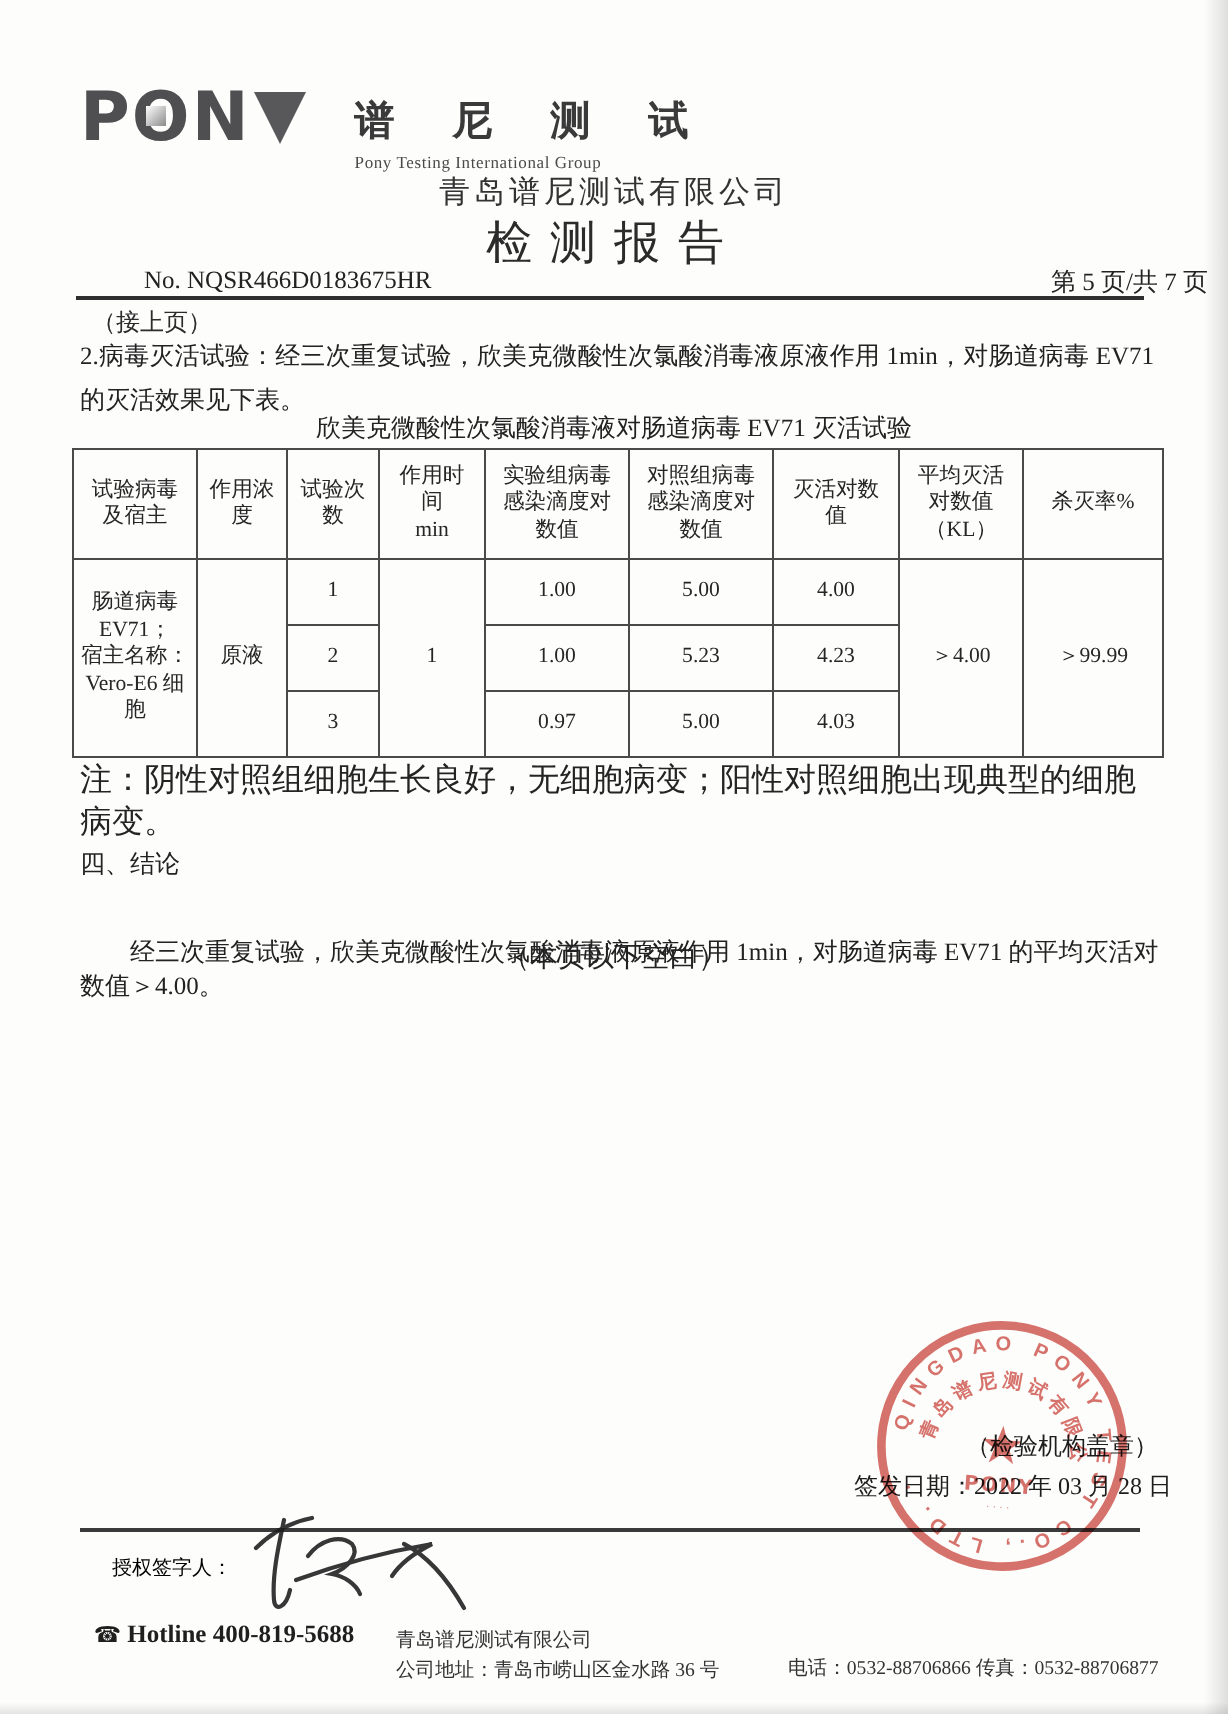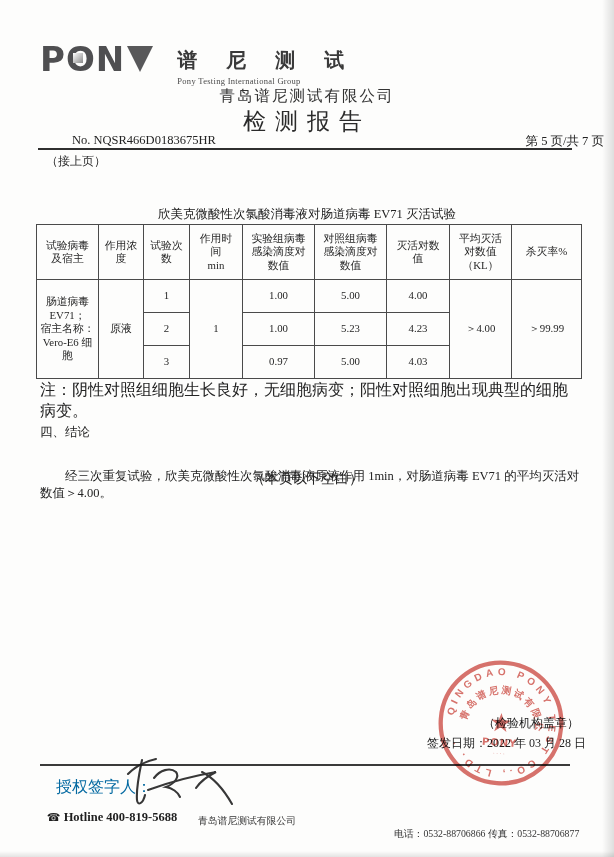--- a/index.html
+++ b/index.html
@@ -55,21 +55,21 @@
   .concl-h{left:40px;top:424px;font-size:12.5px;color:#222;}
   .concl-t{left:40px;top:468px;width:540px;text-indent:25px;font-size:12.5px;color:#222;}
   .blank-note{left:0;top:470px;width:100%;text-align:center;font-size:14px;color:#222;}
 
   
   .seal-caption{left:483px;top:715px;font-size:12px;color:#1d1d1d;z-index:1;}
   .issue-date{left:427px;top:735px;font-size:12px;color:#1d1d1d;z-index:1;}
   .stamp{left:434px;top:656px;width:134px;height:134px;z-index:2;opacity:.82;
     mix-blend-mode:multiply;transform:rotate(4deg);}
   .sig-rule{left:40px;top:764px;width:530px;height:2px;background:#3a3a3a;z-index:0;}
-  .auth-label{left:56px;top:777px;font-size:16px;color:#0369a1;}
+  .auth-label{left:56px;top:777px;font-size:10px;color:#000000;}
   .signature{left:120px;top:752px;z-index:1;}
 
   
   .f-hotline{left:33px;top:810px;width:158px;text-align:center;
     font-family:"Liberation Serif","DejaVu Serif",serif;color:#1f1f1f;}
   .f-hotline .l1{font-size:12.5px;font-weight:bold;white-space:nowrap;}
   .f-hotline .l2{font-size:12px;font-weight:bold;margin-top:2px;}
   .phone-ic{font-family:"DejaVu Sans",sans-serif;font-size:11px;font-weight:normal;}
   .f-mid{left:198px;top:813px;font-size:9.8px;line-height:15px;color:#333;}
   .f-right{left:394px;top:828px;font-size:9.8px;color:#333;white-space:nowrap;}
@@ -95,20 +95,21 @@
   <div class="abs company-name">青岛谱尼测试有限公司</div>
   <div class="abs report-title">检测报告</div>
 
   <div class="abs meta-row">
     <span>No. NQSR466D0183675HR</span>
     <span>第 5 页/共 7 页</span>
   </div>
   <div class="abs head-rule"></div>
   <div class="abs continued">（接上页）</div>
 
+  <div class="abs paragraph">2.病毒灭活试验：经三次重复试验，欣美克微酸性次氯酸消毒液原液作用 1min，对肠道病毒 EV71 的灭活效果见下表。</div>
   <div class="abs table-title">欣美克微酸性次氯酸消毒液对肠道病毒 EV71 灭活试验</div>
 
   <div class="abs rep-table">
     <table>
       <colgroup>
         <col style="width:62px">
           <col style="width:45px">
           <col style="width:46px">
         <col style="width:53px">
           <col style="width:72px">
@@ -211,16 +212,17 @@
   </svg>
 
   <div class="abs f-hotline">
     <div class="l1">
       <span class="phone-ic">☎</span>
       <span>Hotline 400-819-5688</span>
     </div>
   </div>
   <div class="abs f-mid">
     <div>青岛谱尼测试有限公司</div>
+    <div>公司地址：青岛市崂山区金水路 36 号</div>
   </div>
   <div class="abs f-right">电话：0532-88706866  传真：0532-88706877</div>
 
 </div>
 
 </body></html>

